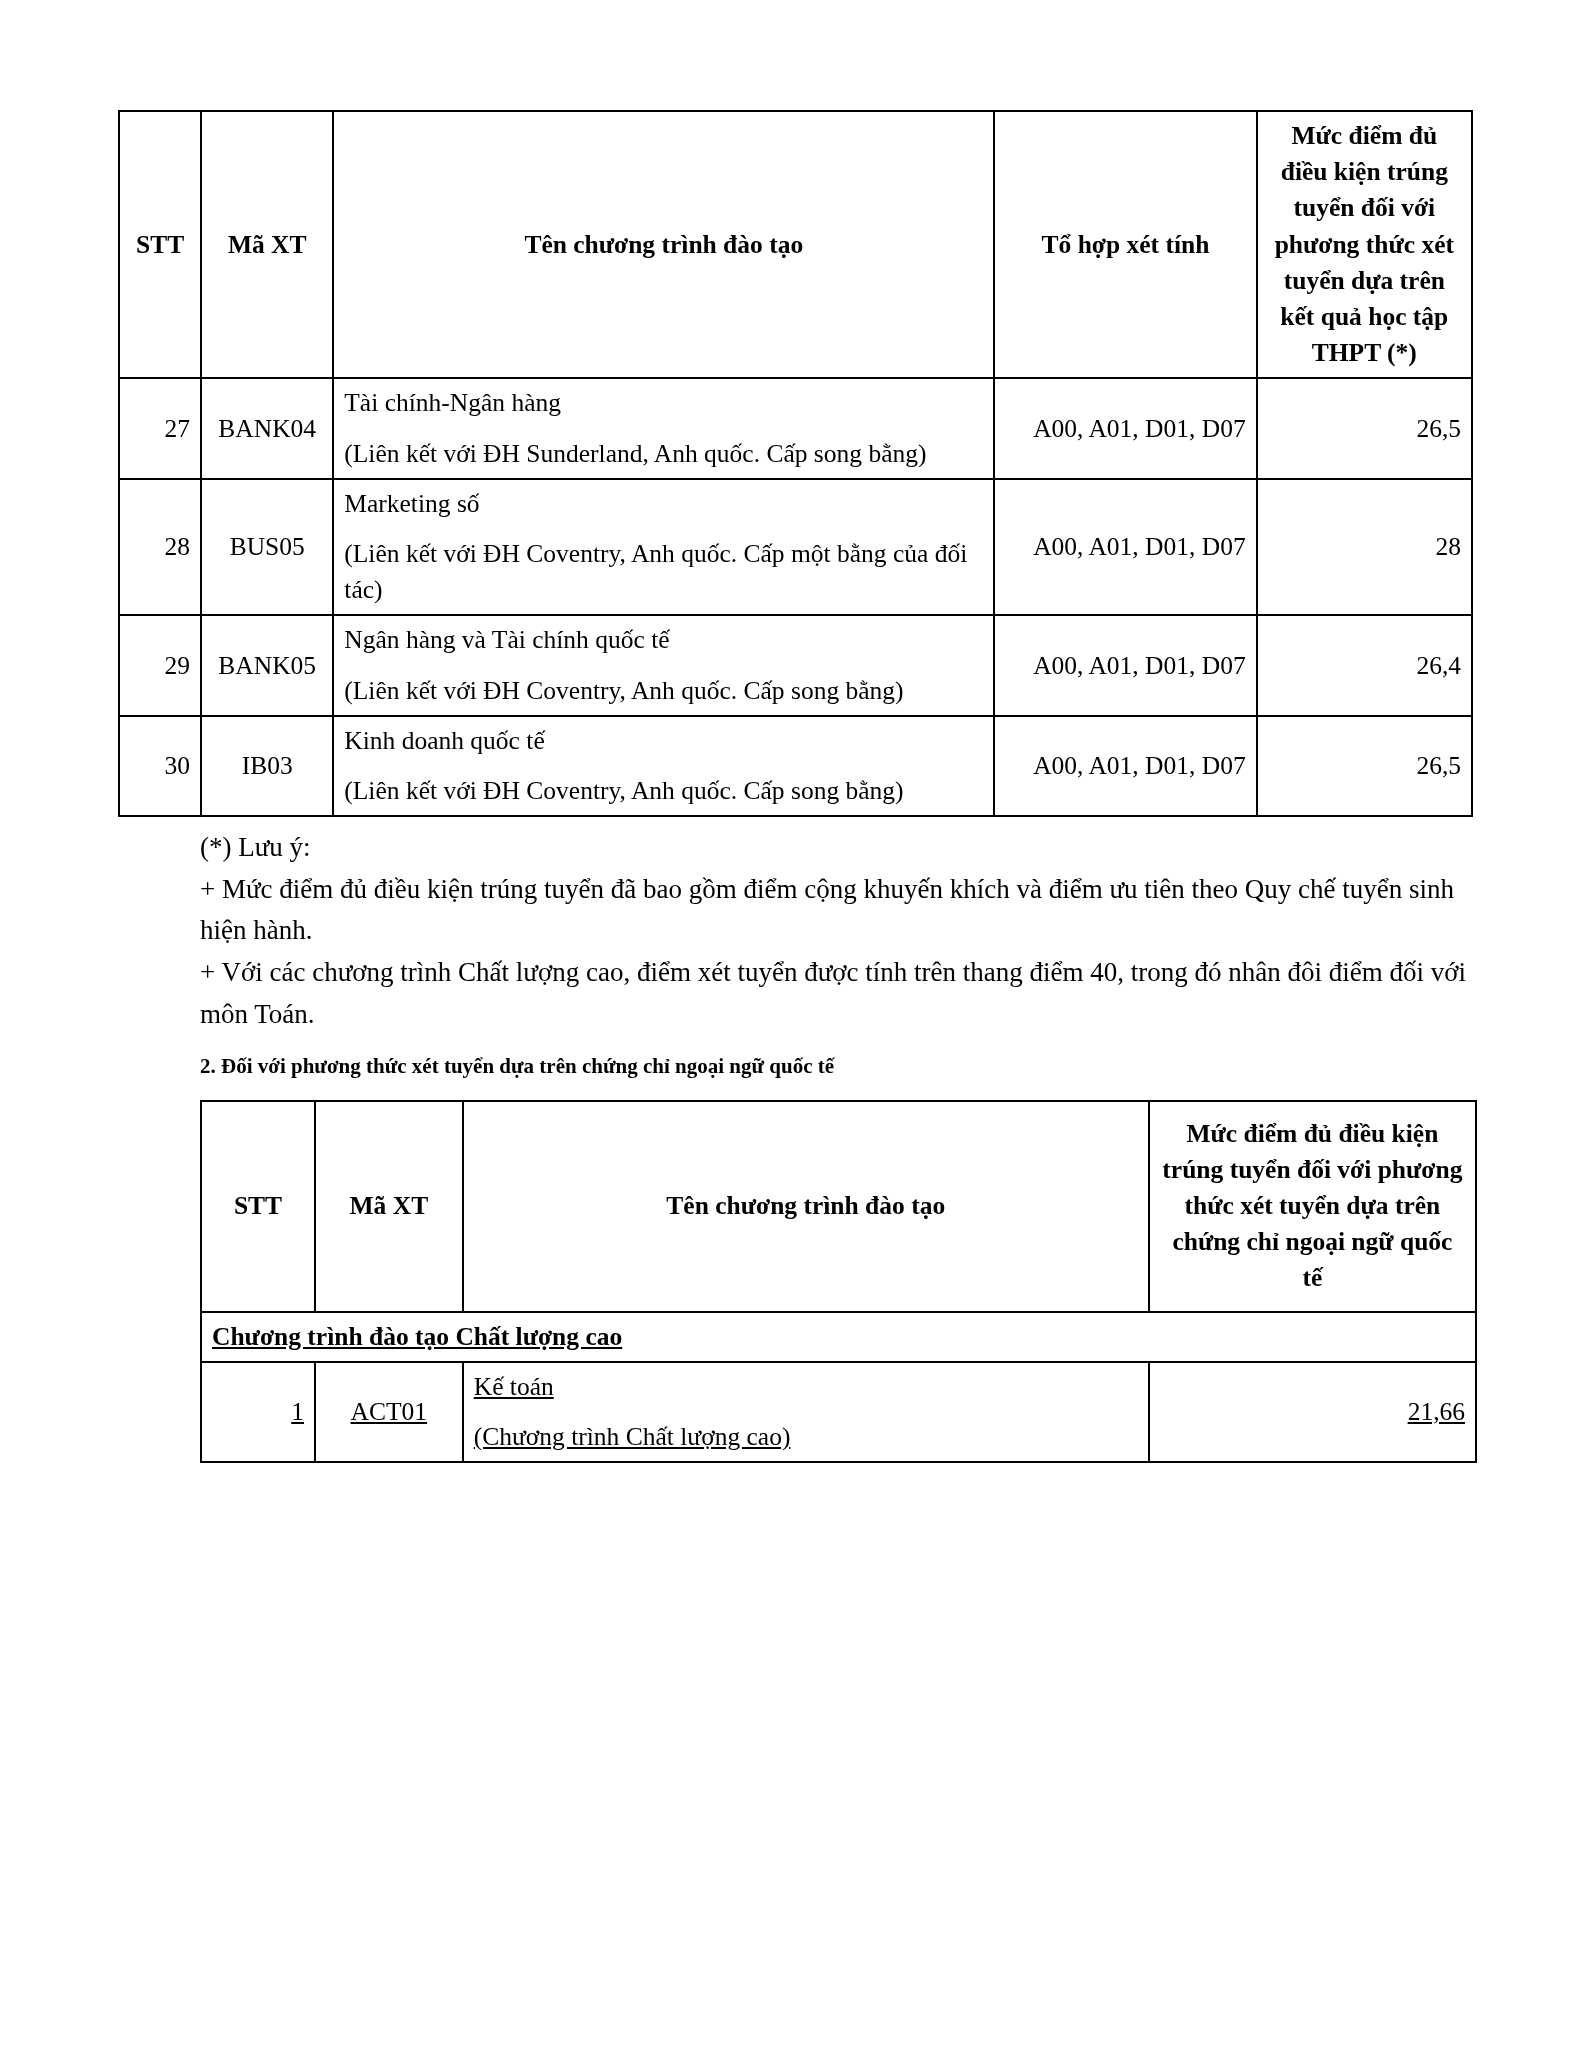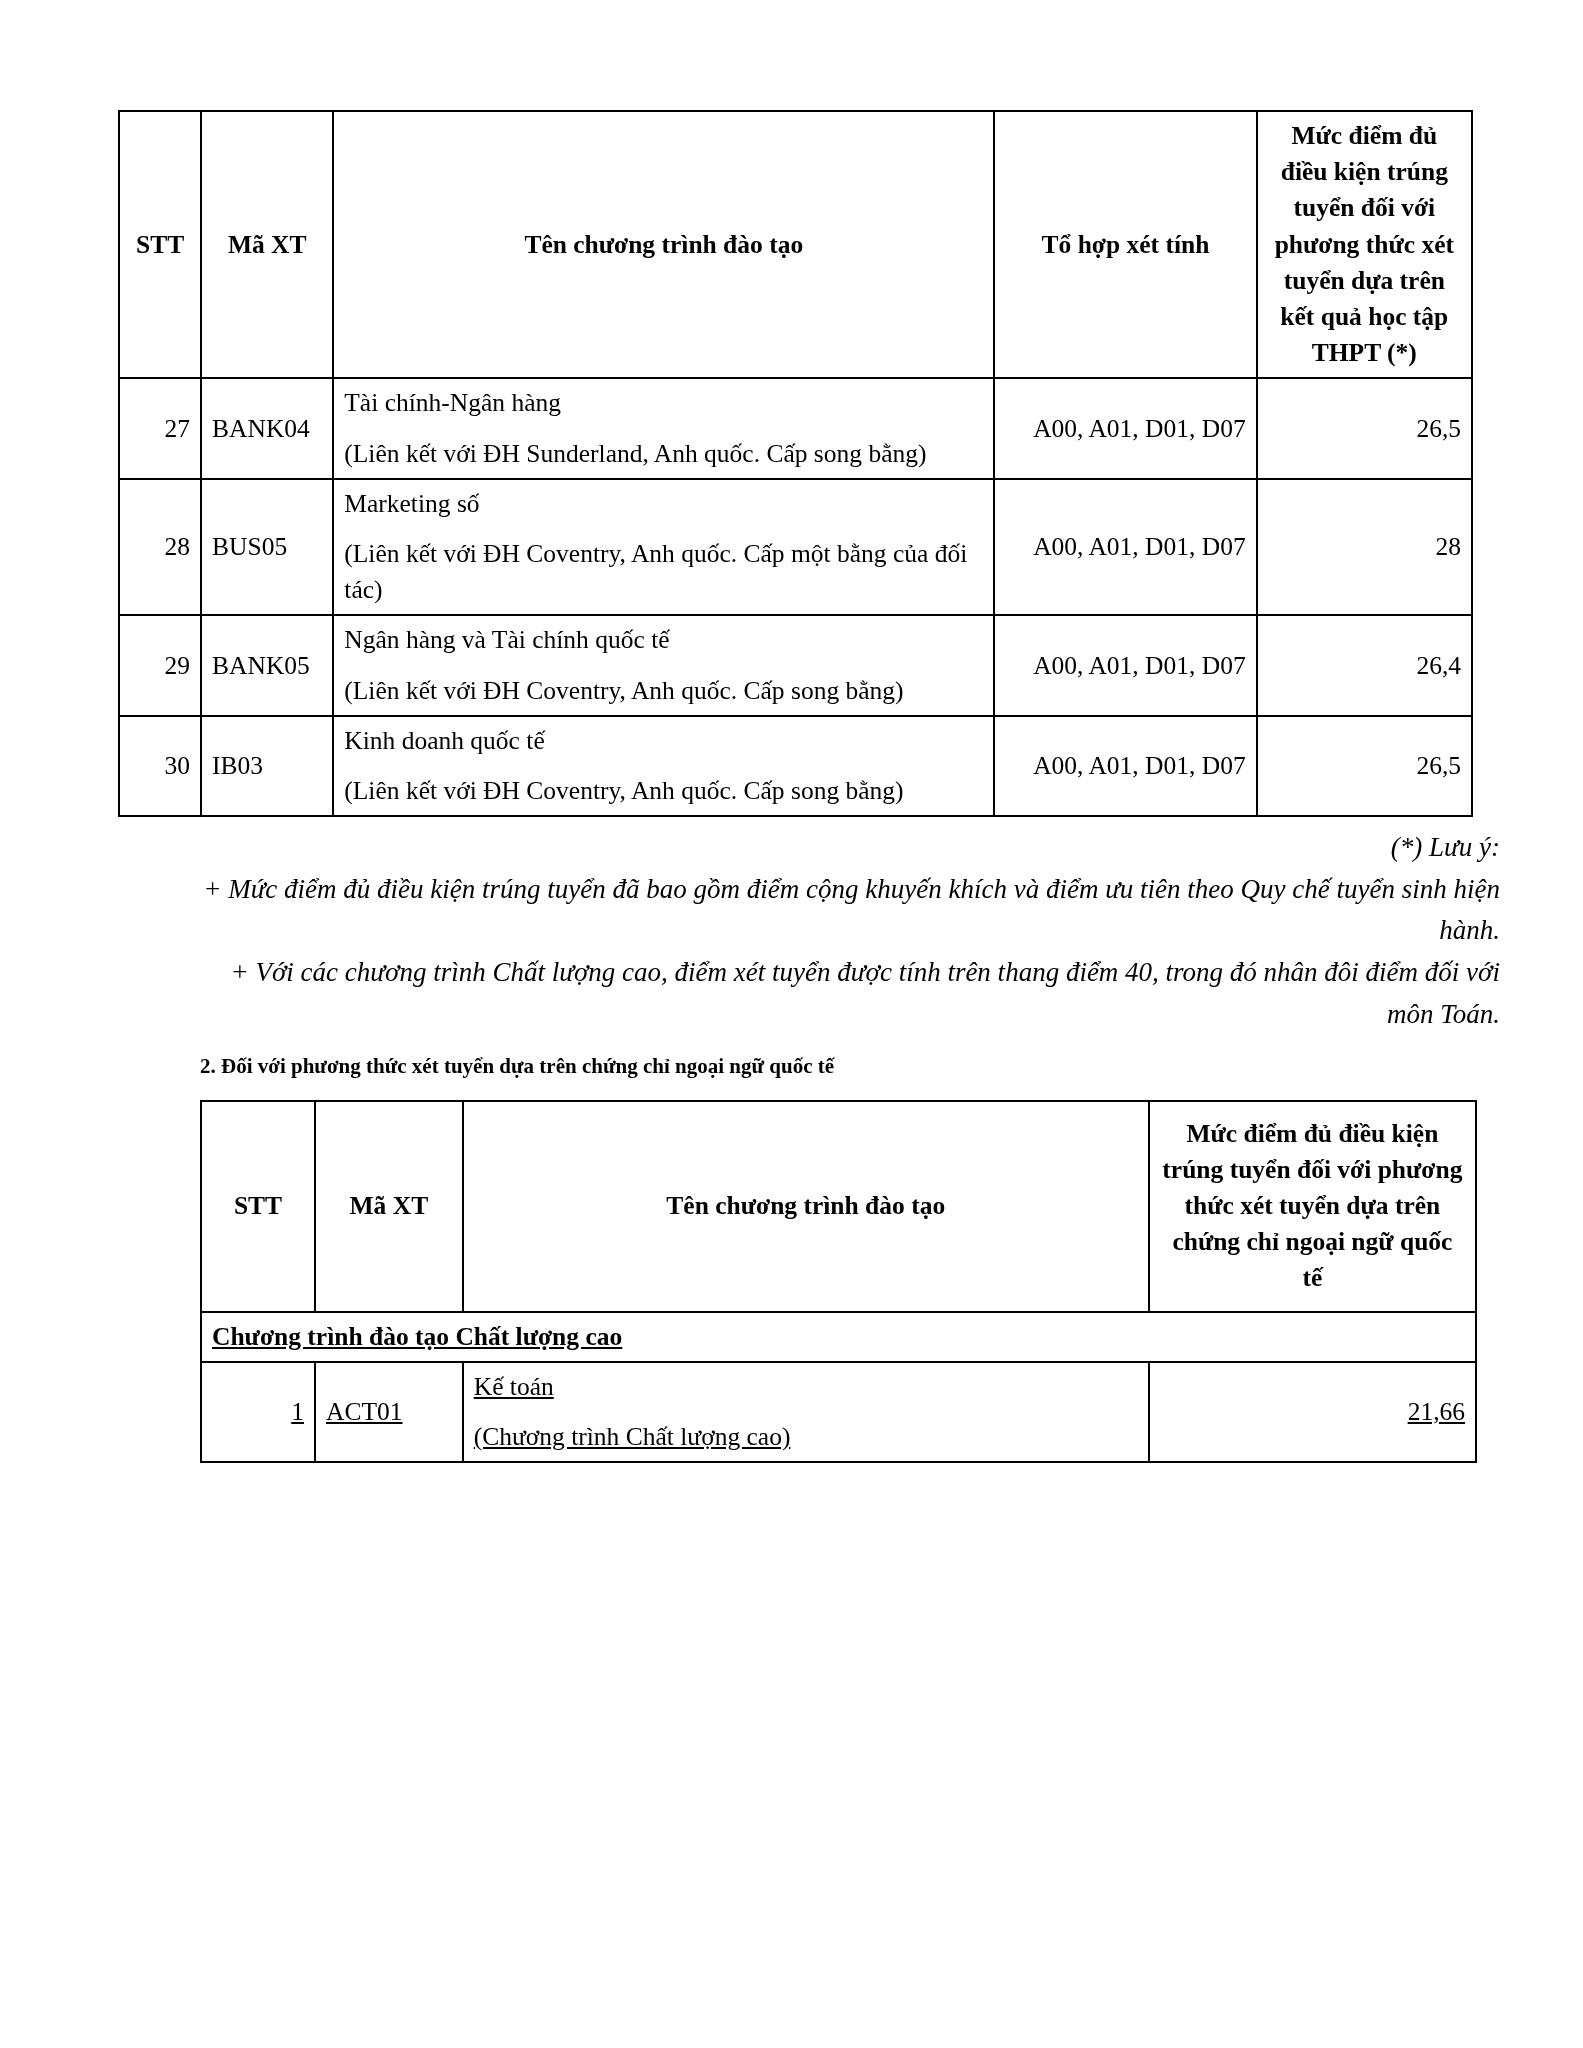--- a/index.html
+++ b/index.html
@@ -44,38 +44,36 @@
     font-size: 25.5px;
     line-height: 1.45;
   }
   .col-stt { width: 82px; }
   .col-ma  { width: 132px; }
   .col-ten { width: 660px; }
   .col-to  { width: 262px; }
   .col-muc { width: 215px; }
 
   .c-center { text-align: right; }
-  .c-left { text-align: left; }
+  .c-left { text-align: center; }
 
   td.name-cell {
     padding: 14px 14px 14px 16px;
     line-height: 1.5;
     border-radius: 20px;
   }
   td.name-cell .line1 { margin: 0 0 14px 0; }
   td.name-cell .line2 { margin: 0; }
 
   
   .notes {
     margin: 10px 0 0 82px;
     width: 1300px;
-    font-style: italic;
     font-size: 27px;
     line-height: 1.54;
-    text-align: right;
   }
   .notes p { margin: 0; }
 
   
   h2.section-title {
     margin: 17px 0 18px 82px;
     font-size: 21px;
     font-weight: bold;
     font-style: normal;
     line-height: 1.4;

